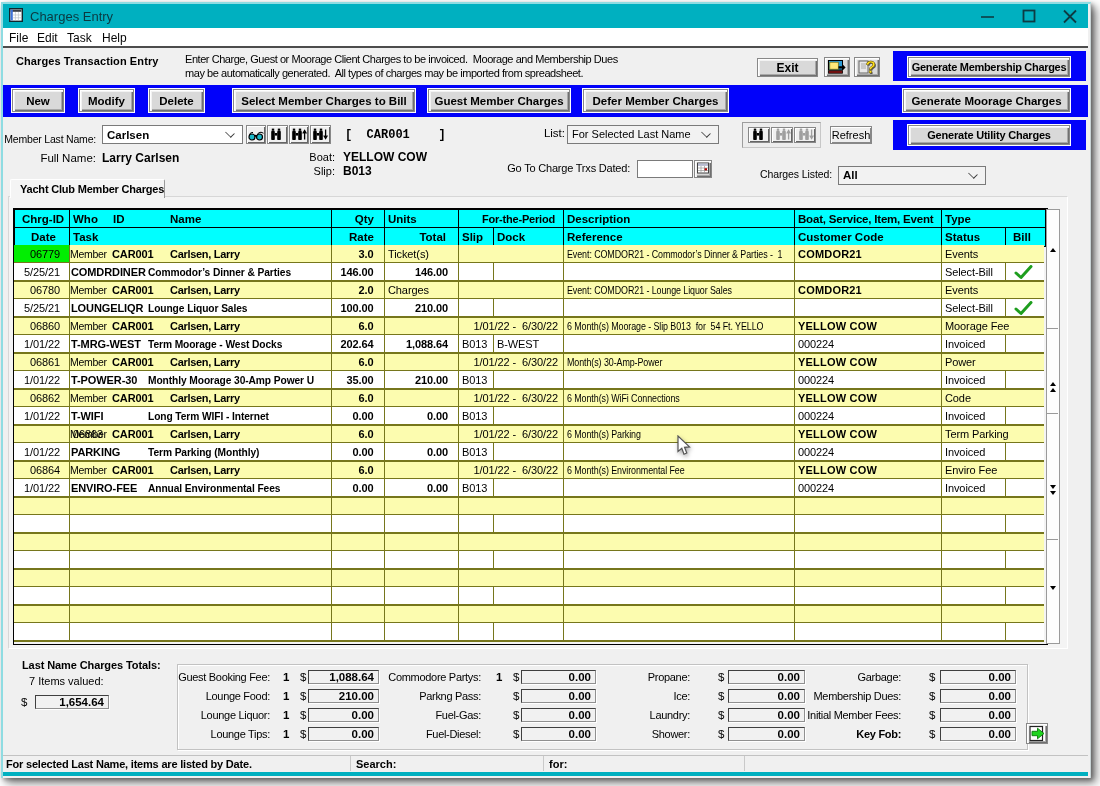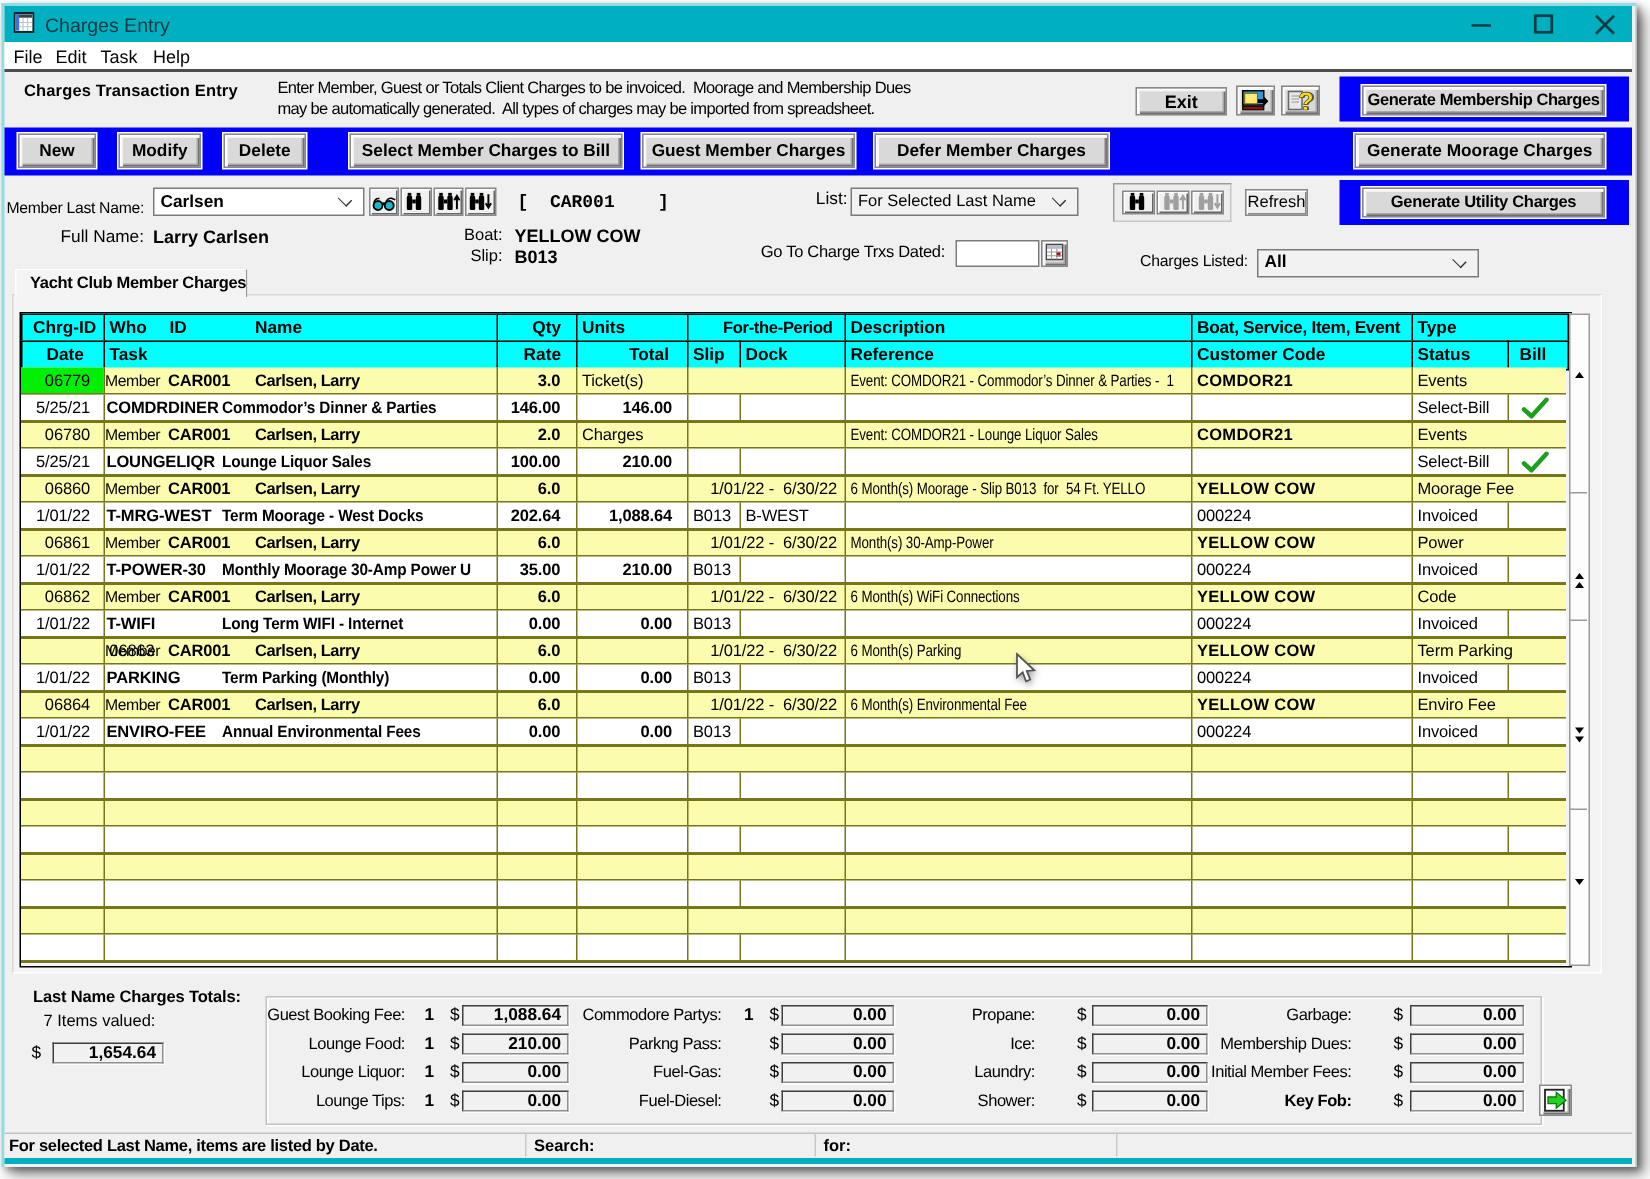--- a/index.html
+++ b/index.html
@@ -37,21 +37,21 @@
     <line x1="84" y1="1.5" x2="96" y2="13.5" stroke="#0d3b43" stroke-width="1.8"></line>
     <line x1="96" y1="1.5" x2="84" y2="13.5" stroke="#0d3b43" stroke-width="1.8"></line>
   </svg>
 <div class="" style="position:absolute;left:3px;top:28px;width:1085px;height:18px;background:#fff;"></div>
 <div class="" style="position:absolute;left:3px;top:46px;width:1085px;height:2px;background:#4d4d4d;"></div>
 <div class="t " style="left:9px;top:29px;font-size:12px;color:#050505;">File</div>
 <div class="t " style="left:37px;top:29px;font-size:12px;color:#050505;">Edit</div>
 <div class="t " style="left:67px;top:29px;font-size:12px;color:#050505;">Task</div>
 <div class="t " style="left:102px;top:29px;font-size:12px;color:#050505;">Help</div>
 <div class="t b" style="left:16px;top:51.5px;font-size:11px;letter-spacing:0.1px;">Charges Transaction Entry</div>
-<div class="t " style="left:185px;top:49.5px;font-size:11px;letter-spacing:-0.45px;">Enter Member, Guest or Totals Client Charges to be invoiced.  Moorage and Membership Dues</div>
+<div class="t " style="left:185px;top:49.5px;font-size:11px;letter-spacing:-0.45px;">Enter Charge, Guest or Moorage Client Charges to be invoiced.  Moorage and Membership Dues</div>
 <div class="t " style="left:185px;top:64px;font-size:11px;letter-spacing:-0.45px;">may be automatically generated.  All types of charges may be imported from spreadsheet.</div>
 <div class="btn" style="left:757px;top:58px;width:61px;height:19px;">Exit</div>
 <div class="btn" style="left:824px;top:57px;width:26px;height:20px;"></div>
 <svg style="position:absolute;left:828px;top:60px;" width="18" height="14" viewBox="0 0 18 14">
 <rect x="0.5" y="0.5" width="14" height="9.5" fill="#2b9ad6" stroke="#000" stroke-width="1"></rect>
 <rect x="1.8" y="2.2" width="8.5" height="7" fill="#ffe97a" stroke="#7a6a00" stroke-width="0.7"></rect>
 <rect x="0.5" y="10.8" width="14" height="2.4" fill="#8c1414" stroke="#000" stroke-width="0.8"></rect>
 <path d="M10.5 6.2 L14.5 6.2 L14.5 4.2 L17.6 7.5 L14.5 10.6 L14.5 8.6 L10.5 8.6 Z" fill="#000"></path>
 </svg>
 <div class="btn" style="left:854px;top:57px;width:26px;height:20px;"></div>
@@ -64,21 +64,21 @@
     <text x="7.5" y="14" font-family="Liberation Sans" font-size="17" font-weight="bold" fill="#ffe01a" stroke="#4a3a00" stroke-width="0.45">?</text>
 </svg>
 <div class="" style="position:absolute;left:893px;top:51px;width:193px;height:30px;background:#0101fa;"></div>
 <div class="btn btnw" style="left:908px;top:57px;width:162px;height:20px;font-size:11px;letter-spacing:-0.3px;">Generate Membership Charges</div>
 <div class="" style="position:absolute;left:3px;top:85px;width:1085px;height:32px;background:#0101fa;"></div>
 <div class="btn btnw" style="left:12px;top:89px;width:52px;height:23px;font-size:11.5px;">New</div>
 <div class="btn btnw" style="left:79px;top:89px;width:55px;height:23px;font-size:11.5px;">Modify</div>
 <div class="btn btnw" style="left:149px;top:89px;width:55px;height:23px;font-size:11.5px;">Delete</div>
 <div class="btn btnw" style="left:233px;top:89px;width:182px;height:23px;font-size:11.5px;">Select Member Charges to Bill</div>
 <div class="btn btnw" style="left:428px;top:89px;width:142px;height:23px;font-size:11.5px;">Guest Member Charges</div>
-<div class="btn btnw" style="left:583px;top:89px;width:156px;height:23px;font-size:11.5px;">Defer Member Charges</div>
+<div class="btn btnw" style="left:583px;top:89px;width:145px;height:23px;font-size:11.5px;">Defer Member Charges</div>
 <div class="btn btnw" style="left:903px;top:89px;width:167px;height:23px;font-size:11.5px;">Generate Moorage Charges</div>
 <div class="" style="position:absolute;left:893px;top:120px;width:193px;height:30px;background:#0101fa;"></div>
 <div class="btn btnw" style="left:908px;top:125px;width:162px;height:20px;font-size:11px;letter-spacing:-0.2px;">Generate Utility Charges</div>
 <div class="t r " style="right:1004px;top:130px;font-size:10.5px;letter-spacing:-0.2px;padding-left:24px;">Member Last Name:</div>
 <div class="combo" style="left:102px;top:125px;width:141px;height:19px;">
     <span class="cv b">Carlsen</span>
   </div>
 <div class="chev" style="left:226px;top:129px;"></div>
 <div class="btn" style="left:246px;top:125px;width:20px;height:19px;box-shadow:inset 1px 1px 0 #fff,inset -1px -1px 0 #666;background:#f0f0f0;"></div>
 <div class="btn" style="left:267px;top:125px;width:21px;height:19px;box-shadow:inset 1px 1px 0 #fff,inset -1px -1px 0 #666;background:#f0f0f0;"></div>

